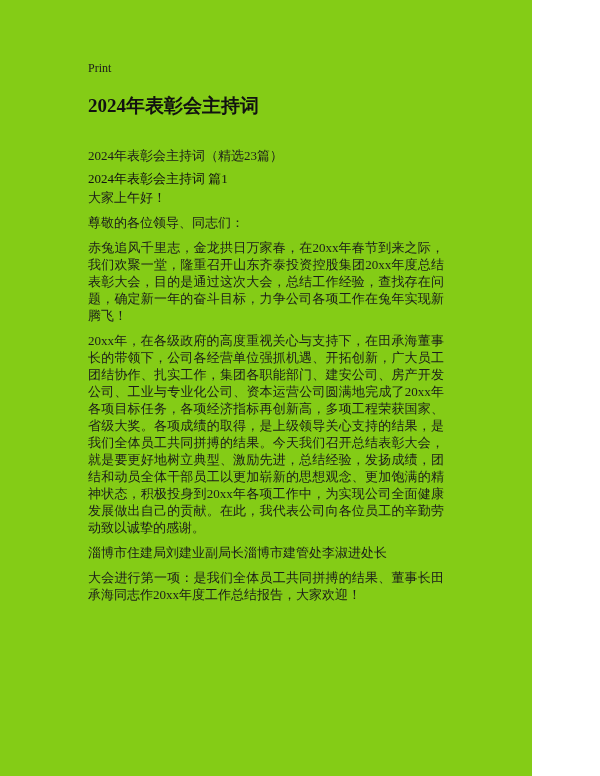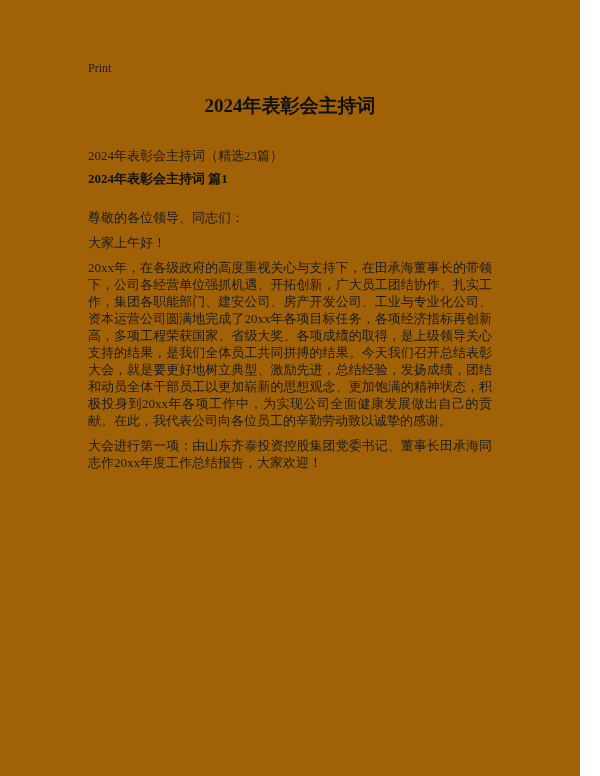--- a/index.html
+++ b/index.html
@@ -7,54 +7,54 @@
     width: 600px;
     height: 776px;
     background: #ffffff;
     overflow: hidden;
   }
   body {
     font-family: "Liberation Serif", "DejaVu Serif", serif;
     color: #1b1b1b;
   }
   .page {
-    width: 580px;
+    width: 532px;
     height: 776px;
     padding: 58px 88px 8px 88px;
-    background: #a16207;
+    background: #84cc16;
   }
   .print-link {
     font-size: 12px;
     line-height: 15px;
     margin-bottom: 16px;
     color: #1b1b1b;
     text-decoration: none;
     display: inline-block;
     cursor: pointer;
   }
   .doc-title {
     font-size: 19px;
     font-weight: bold;
     line-height: 27px;
-    text-align: center;
+    text-align: left;
     margin-bottom: 12px;
     color: #111111;
   }
   .doc-subtitle {
     font-size: 13px;
     line-height: 17px;
     margin-bottom: 6px;
     font-weight: normal;
     margin-top: 28px;
   }
   .section-heading {
     font-size: 13px;
     line-height: 17px;
-    font-weight: bold;
-    margin-bottom: 22px;
+    font-weight: normal;
+    margin-bottom: 2px;
     color: #111111;
   }
   p.para {
     font-size: 13px;
     line-height: 17px;
     text-align: justify;
     margin-bottom: 8px;
     word-break: break-all;
     color: #1b1b1b;
   }
@@ -65,28 +65,30 @@
 <div class="page">
 
   <a class="print-link">Print</a>
 
   <h1 class="doc-title">2024年表彰会主持词</h1>
 
   <div class="doc-subtitle">2024年表彰会主持词（精选23篇）</div>
 
   <h2 class="section-heading">2024年表彰会主持词 篇1</h2>
 
+  <p class="para">大家上午好！</p>
+
   <p class="para">尊敬的各位领导、同志们：</p>
 
-  <p class="para">大家上午好！</p>
-
+  <p class="para">赤兔追风千里志，金龙拱日万家春，在20xx年春节到来之际，我们欢聚一堂，隆重召开山东齐泰投资控股集团20xx年度总结表彰大会，目的是通过这次大会，总结工作经验，查找存在问题，确定新一年的奋斗目标，力争公司各项工作在兔年实现新腾飞！</p>
 
   <p class="para">20xx年，在各级政府的高度重视关心与支持下，在田承海董事长的带领下，公司各经营单位强抓机遇、开拓创新，广大员工团结协作、扎实工作，集团各职能部门、建安公司、房产开发公司、工业与专业化公司、资本运营公司圆满地完成了20xx年各项目标任务，各项经济指标再创新高，多项工程荣获国家、省级大奖。各项成绩的取得，是上级领导关心支持的结果，是我们全体员工共同拼搏的结果。今天我们召开总结表彰大会，就是要更好地树立典型、激励先进，总结经验，发扬成绩，团结和动员全体干部员工以更加崭新的思想观念、更加饱满的精神状态，积极投身到20xx年各项工作中，为实现公司全面健康发展做出自己的贡献。在此，我代表公司向各位员工的辛勤劳动致以诚挚的感谢。</p>
 
 
+  <p class="para">淄博市住建局刘建业副局长淄博市建管处李淑进处长</p>
 
 
 
 
-  <p class="para">大会进行第一项：由山东齐泰投资控股集团党委书记、董事长田承海同志作20xx年度工作总结报告，大家欢迎！</p>
+  <p class="para">大会进行第一项：是我们全体员工共同拼搏的结果、董事长田承海同志作20xx年度工作总结报告，大家欢迎！</p>
 
 
 </div>
 
 </body></html>

